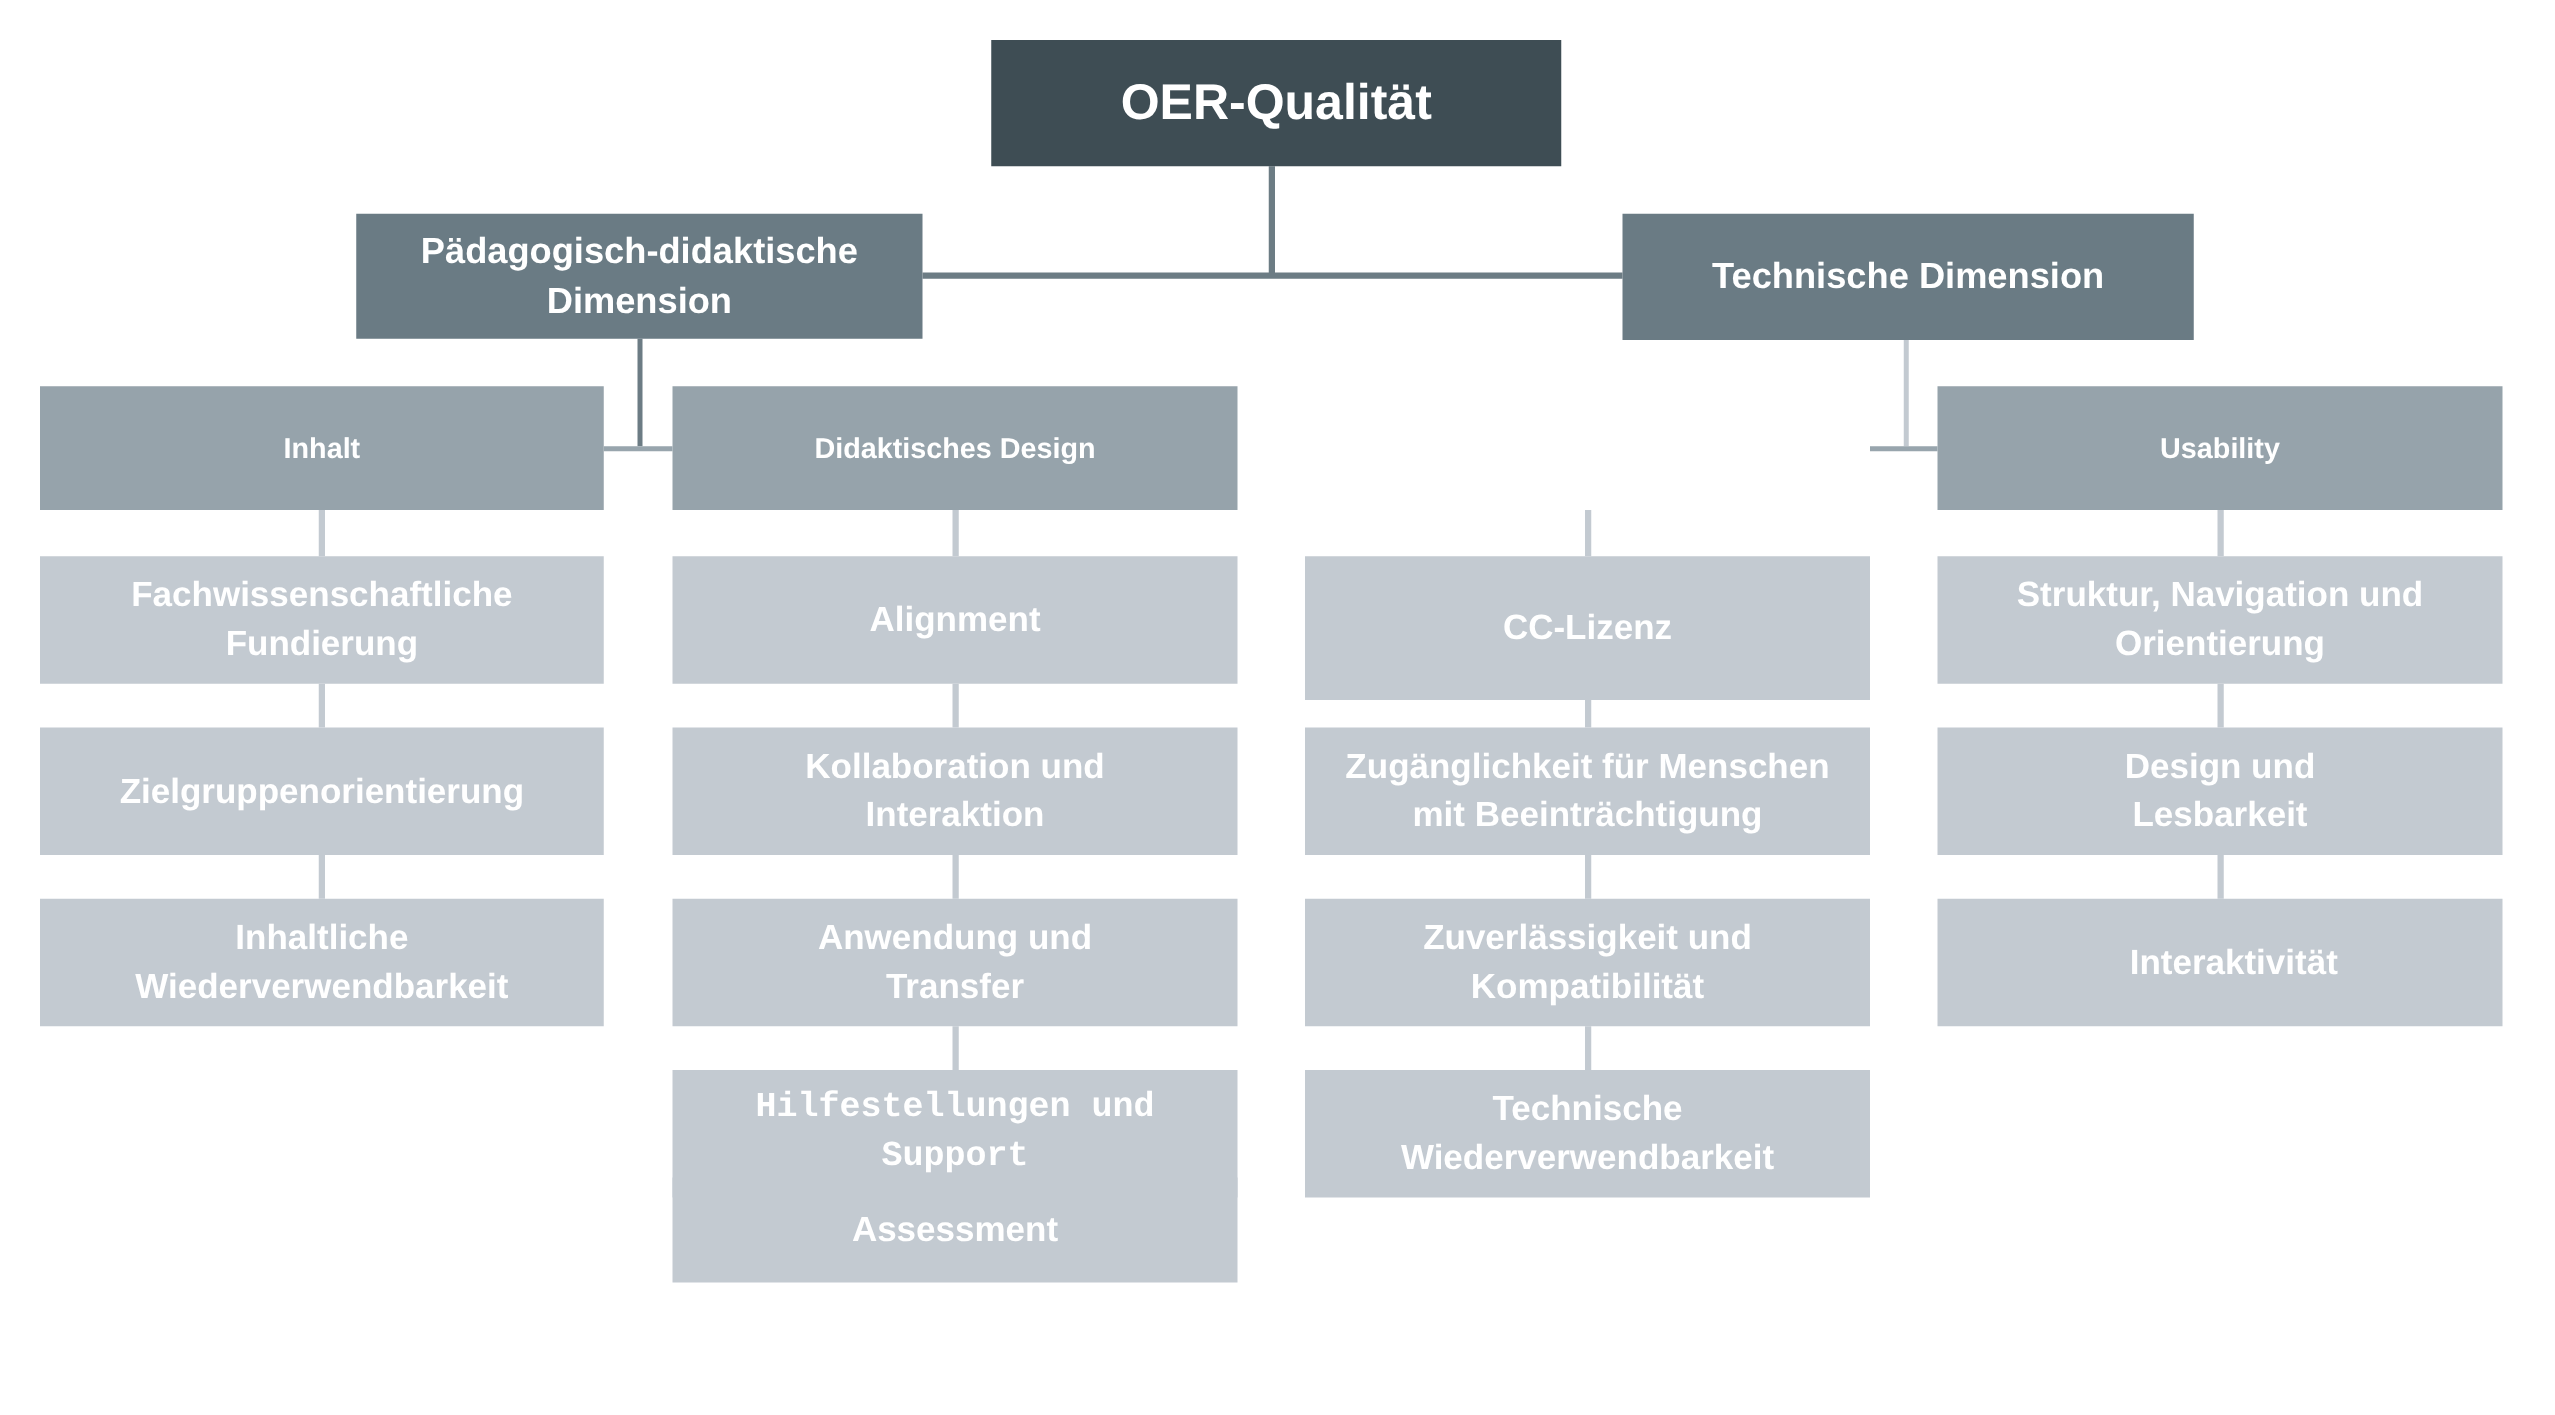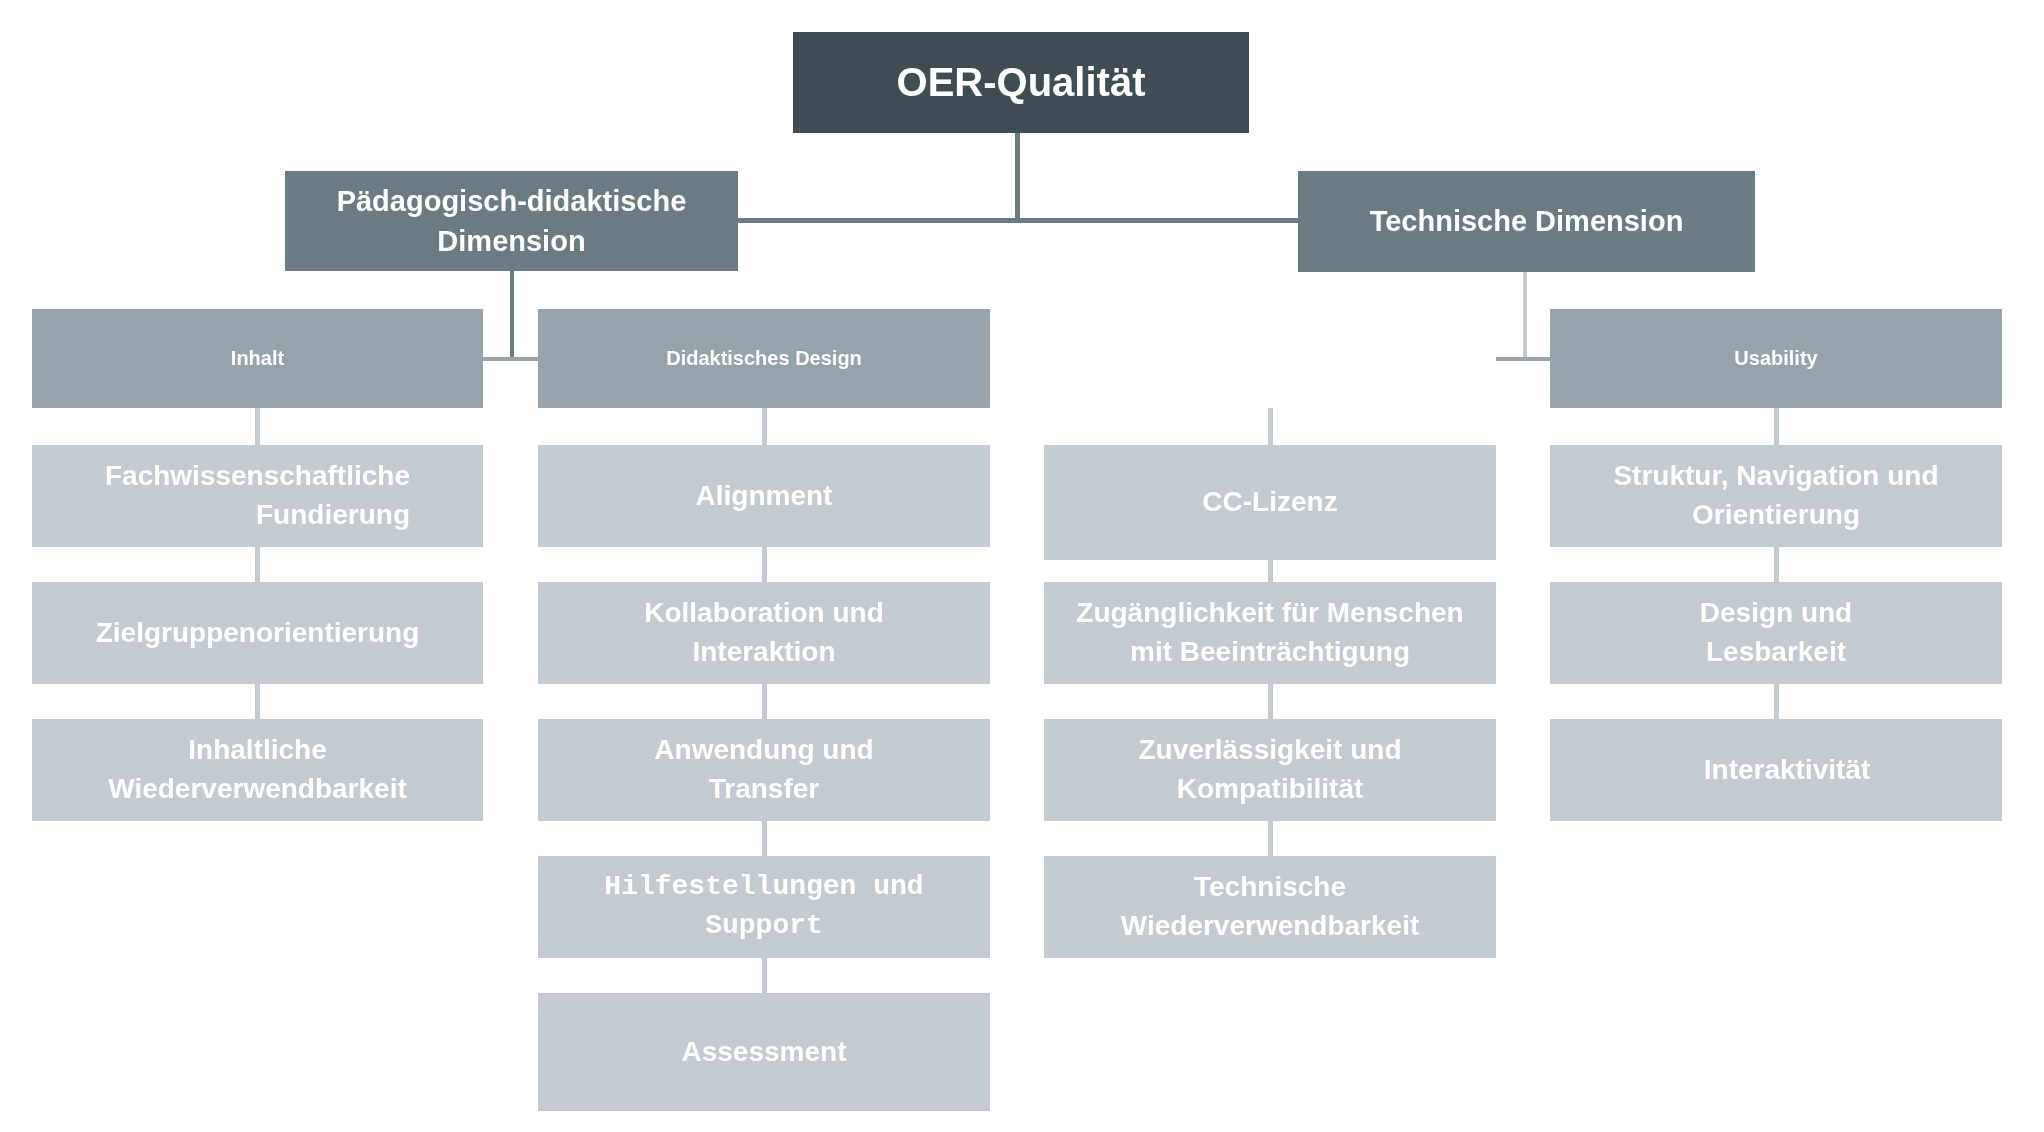--- a/index.html
+++ b/index.html
@@ -23,21 +23,21 @@
     text-align: center;
     color: var(--text, #ffffff);
     font-weight: 700;
     white-space: pre-line;
     line-height: 1.38;
     box-sizing: border-box;
     padding: 4px 14px;
   }
   .lvl1 { background: var(--level1-fill, #3E4D54); font-size: 40px; }
   .lvl2 { background: var(--level2-fill, #6A7B84); font-size: 29px; }
-  .lvl3 { background: var(--level3-fill, #96A3AB); font-size: 20px; }
+  .lvl3 { background: var(--level3-fill, #96A3AB); font-size: 23px; }
   .lvl4 { background: var(--level4-fill, #C3CAD1); font-size: 28px; }
   .conn { position: absolute; }
   .conn.dark  { background: var(--connector-dark,  #6C7C84); }
   .conn.mid   { background: var(--connector-mid,   #98A5AD); }
   .conn.light { background: var(--connector-light, #C3CAD1); }
 </style>
 </head>
 <body>
 
 <div class="canvas">
@@ -73,34 +73,34 @@
   <div class="box lvl1" style="left:793px; top:32px; width:456px; height:101px;">OER-Qualität</div>
 
   <div class="box lvl2" style="left:285px; top:171px; width:453px; height:100px;">Pädagogisch-didaktische
 Dimension</div>
   <div class="box lvl2" style="left:1298px; top:171px; width:457px; height:101px;">Technische Dimension</div>
 
   <div class="box lvl3" style="left:32px; top:309px; width:451px; height:99px;">Inhalt</div>
   <div class="box lvl3" style="left:538px; top:309px; width:452px; height:99px;">Didaktisches Design</div>
   <div class="box lvl3" style="left:1550px; top:309px; width:452px; height:99px;">Usability</div>
 
-  <div class="box lvl4" style="left:32px; top:445px; width:451px; height:102px;text-align:right;">Fachwissenschaftliche
+  <div class="box lvl4" style="left:32px; top:445px; width:451px; height:102px;">Fachwissenschaftliche
 Fundierung</div>
   <div class="box lvl4" style="left:32px; top:582px; width:451px; height:102px;">Zielgruppenorientierung</div>
   <div class="box lvl4" style="left:32px; top:719px; width:451px; height:102px;">Inhaltliche
 Wiederverwendbarkeit</div>
 
   <div class="box lvl4" style="left:538px; top:445px; width:452px; height:102px;">Alignment</div>
   <div class="box lvl4" style="left:538px; top:582px; width:452px; height:102px;">Kollaboration und
 Interaktion</div>
   <div class="box lvl4" style="left:538px; top:719px; width:452px; height:102px;">Anwendung und
 Transfer</div>
   <div class="box lvl4" style="left:538px; top:856px; width:452px; height:102px;font-family:Liberation Mono, monospace;">Hilfestellungen und
 Support</div>
-  <div class="box lvl4" style="left:538px; top:993px; width:452px; height:118px;">Assessment</div>
+  <div class="box lvl4" style="left:538px; top:942px; width:452px; height:84px;">Assessment</div>
 
   <div class="box lvl4" style="left:1044px; top:445px; width:452px; height:115px;">CC-Lizenz</div>
   <div class="box lvl4" style="left:1044px; top:719px; width:452px; height:102px;">Zuverlässigkeit und
 Kompatibilität</div>
   <div class="box lvl4" style="left:1044px; top:582px; width:452px; height:102px;">Zugänglichkeit für Menschen
 mit Beeinträchtigung</div>
   <div class="box lvl4" style="left:1044px; top:856px; width:452px; height:102px;">Technische
 Wiederverwendbarkeit</div>
 
   <div class="box lvl4" style="left:1550px; top:582px; width:452px; height:102px;">Design und

